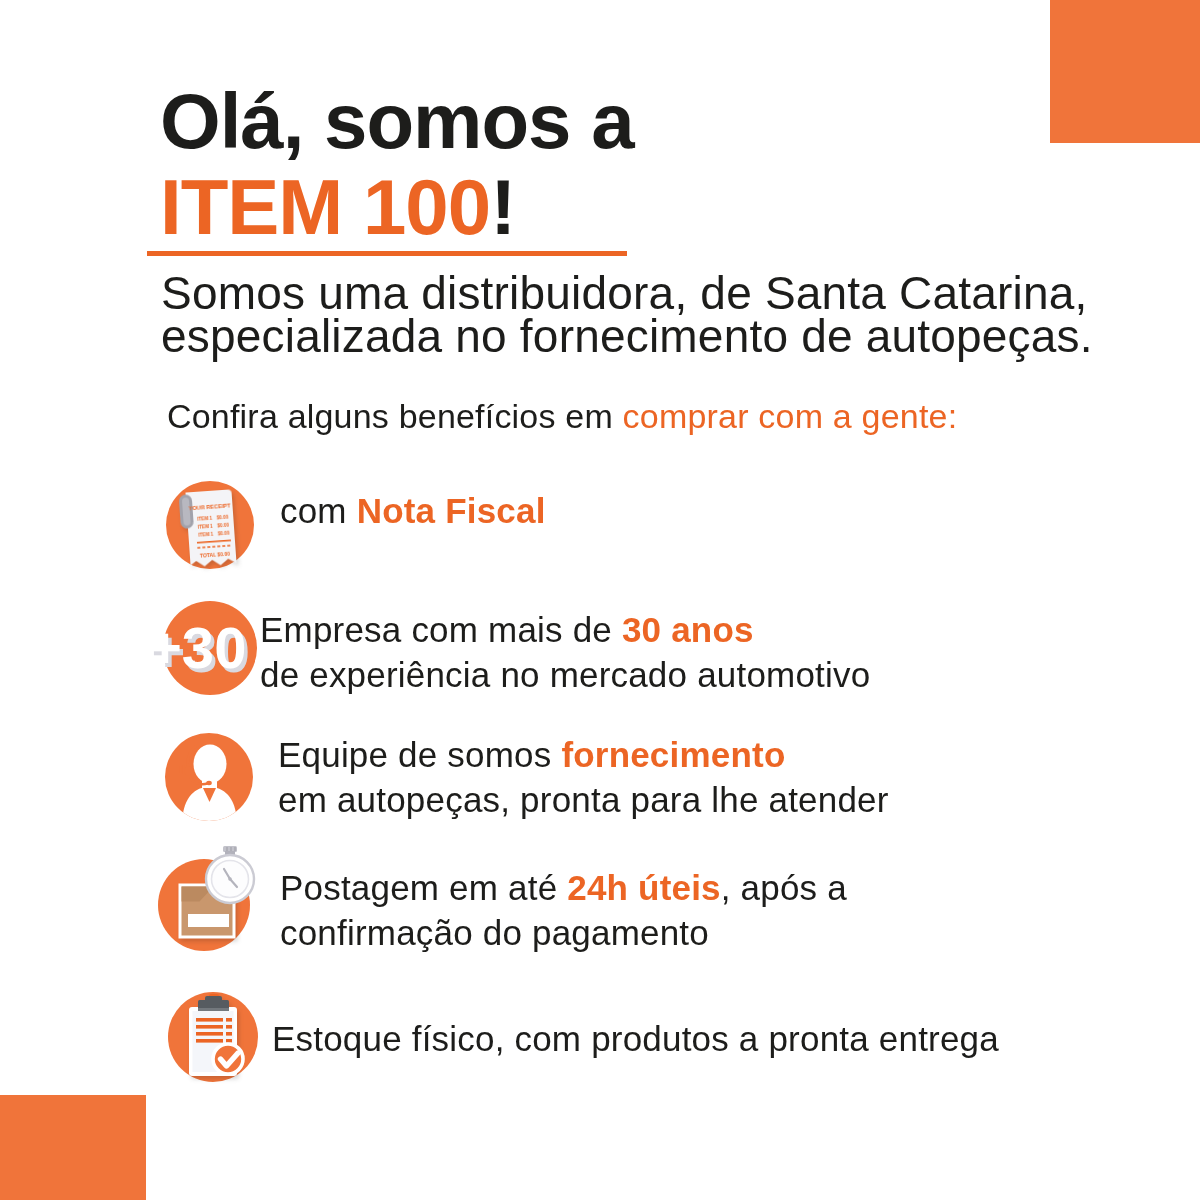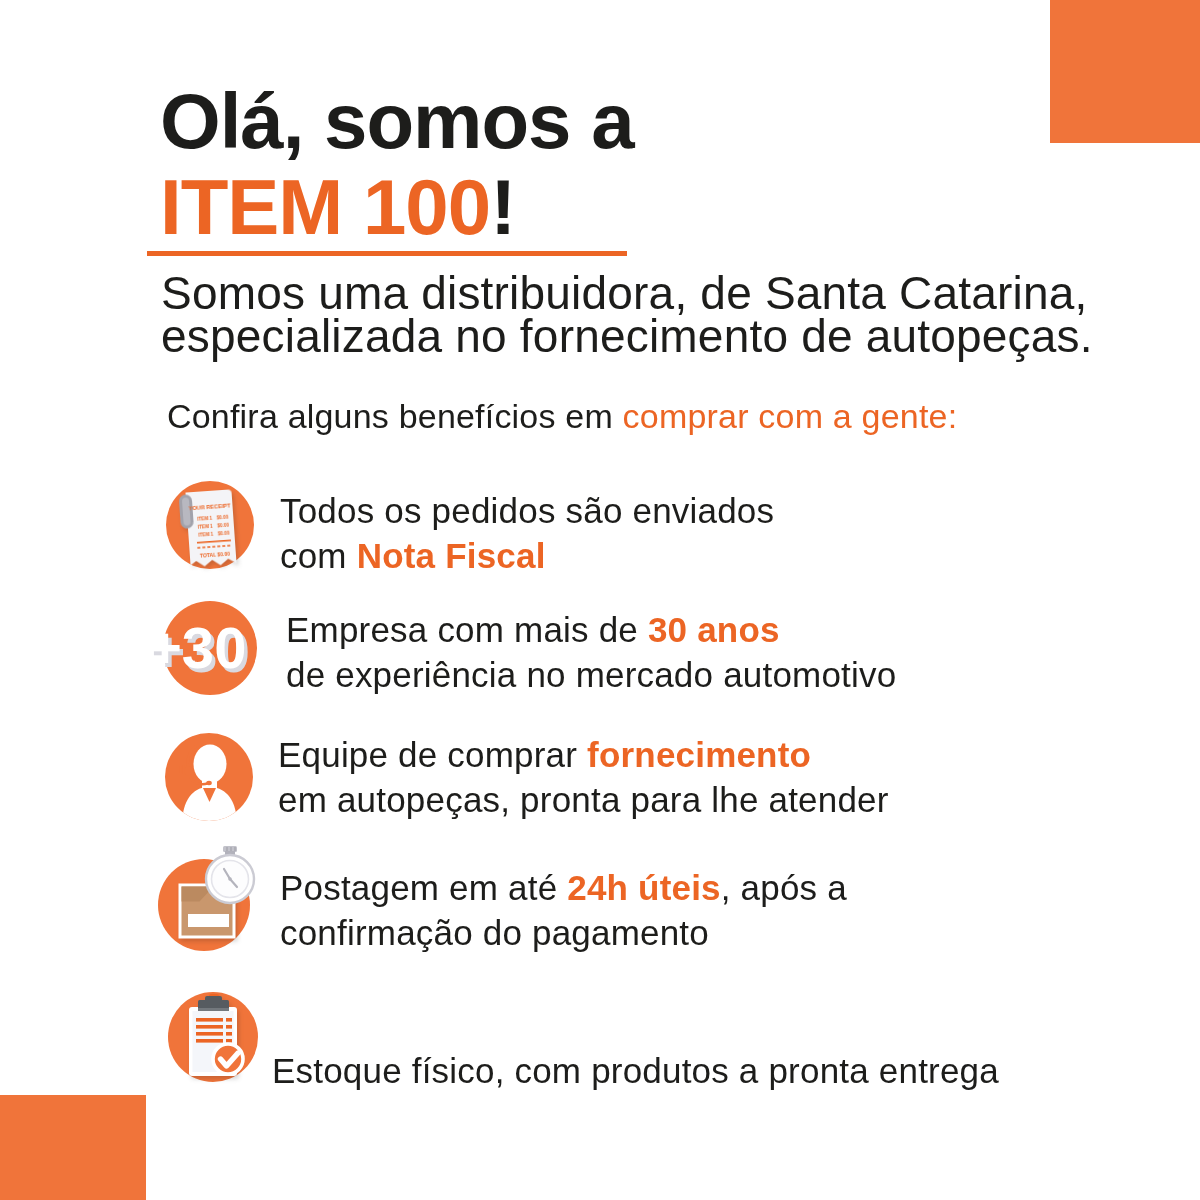--- a/index.html
+++ b/index.html
@@ -61,30 +61,29 @@
       <text x="35" y="50" font-size="4.6" font-weight="bold" fill="#ec6524">ITEM 1</text>
       <text x="66" y="50" text-anchor="end" font-size="4.6" font-weight="bold" fill="#ec6524">$0.00</text>
       <text x="35" y="58" font-size="4.6" font-weight="bold" fill="#ec6524">ITEM 1</text>
       <text x="66" y="58" text-anchor="end" font-size="4.6" font-weight="bold" fill="#ec6524">$0.00</text>
       <rect x="33" y="63" width="34" height="1.6" fill="#ec6524"></rect>
       <line x1="33" y1="69" x2="67" y2="69" stroke="#ec6524" stroke-width="1.6" stroke-dasharray="3 2"></line>
       <text x="50" y="79" text-anchor="middle" font-size="5" font-weight="bold" fill="#ec6524">TOTAL $0.00</text>
     </g>
   </svg>
   <div class="benefit-text" style="left:280px;top:488px;">
-      <div><span>Todos os pedidos são enviados</span></div>
       <div><span>com </span><span class="accent">Nota Fiscal</span></div>
     </div>
 
   <svg class="icon" style="left:138px;top:598px;" width="126" height="106" viewBox="0 0 126 106">
     <circle cx="72" cy="50" r="47" fill="#f0743a"></circle>
     <text x="13.5" y="73.5" font-size="58" font-weight="800" fill="#d9d9e0">+30</text>
     <text x="10" y="70" font-size="58" font-weight="800" fill="#ffffff">+30</text>
   </svg>
-  <div class="benefit-text" style="left:286px;top:607px;">
+  <div class="benefit-text" style="left:260px;top:607px;">
       <div><span>Empresa com mais de </span><span class="accent">30 anos</span></div>
       <div><span>de experiência no mercado automotivo</span></div>
     </div>
 
   <svg class="icon" style="left:163px;top:731px;" width="92" height="92" viewBox="0 0 92 92">
     <defs>
         <clipPath id="agentClip">
           <circle cx="46" cy="46" r="44"></circle>
         </clipPath>
       </defs>
@@ -95,21 +94,21 @@
       <ellipse cx="47" cy="33" rx="16.5" ry="19.5" fill="#ffffff"></ellipse>
       <path d="M40,57 L46.5,71 L53,57 Z" fill="#f0743a"></path>
       <path d="M33,15 C26,20 22.5,30 26,41" stroke="#f0743a" stroke-width="2.6" fill="none"></path>
       <rect x="22.5" y="35" width="6" height="10" rx="3" fill="#f0743a"></rect>
       <path d="M26.5,44 C29,52 37,54.5 44.5,52.5" stroke="#f0743a" stroke-width="2.4" fill="none"></path>
       <ellipse cx="46" cy="52" rx="2.8" ry="2.2" fill="#f0743a"></ellipse>
       <path d="M17.5,35 v7 M20.5,34 v9" stroke="#f0743a" stroke-width="1.4"></path>
     </g>
   </svg>
   <div class="benefit-text" style="left:278px;top:732px;">
-      <div><span>Equipe de comprar </span><span class="accent">fornecimento</span></div>
+      <div><span>Equipe de somos </span><span class="accent">fornecimento</span></div>
       <div><span>em autopeças, pronta para lhe atender</span></div>
     </div>
 
   <svg class="icon" style="left:152px;top:843px;" width="108" height="114" viewBox="0 0 108 114">
     <circle cx="52" cy="62" r="46" fill="#f0743a"></circle>
     <g class="soft-shadow">
       <rect x="28" y="42" width="54" height="52" fill="#c9976d" stroke="#ffffff" stroke-width="3"></rect>
       <path d="M29.5,43.5 h32 l-14,15 h-18 z" fill="#bb8a60"></path>
       <rect x="36" y="71" width="41" height="13" fill="#ffffff"></rect>
     </g>
@@ -145,17 +144,17 @@
       <rect x="31" y="43" width="27" height="3.6"></rect>
         <rect x="61" y="43" width="6" height="3.6"></rect>
       <rect x="31" y="50" width="27" height="3.6"></rect>
         <rect x="61" y="50" width="6" height="3.6"></rect>
       <rect x="31" y="57" width="27" height="3.6"></rect>
         <rect x="61" y="57" width="6" height="3.6"></rect>
     </g>
     <circle cx="63" cy="77" r="15" fill="#f0743a" stroke="#ffffff" stroke-width="3.6"></circle>
     <path d="M55.5,77 l6,7 l11.5,-13" stroke="#ffffff" stroke-width="5.4" fill="none" stroke-linecap="round" stroke-linejoin="round"></path>
   </svg>
-  <div class="benefit-text" style="left:272px;top:1048px;">
+  <div class="benefit-text" style="left:272px;top:1016px;">
       <div><span>Estoque físico, com produtos a pronta entrega</span></div>
     </div>
 
 </div>
 
 </body></html>

